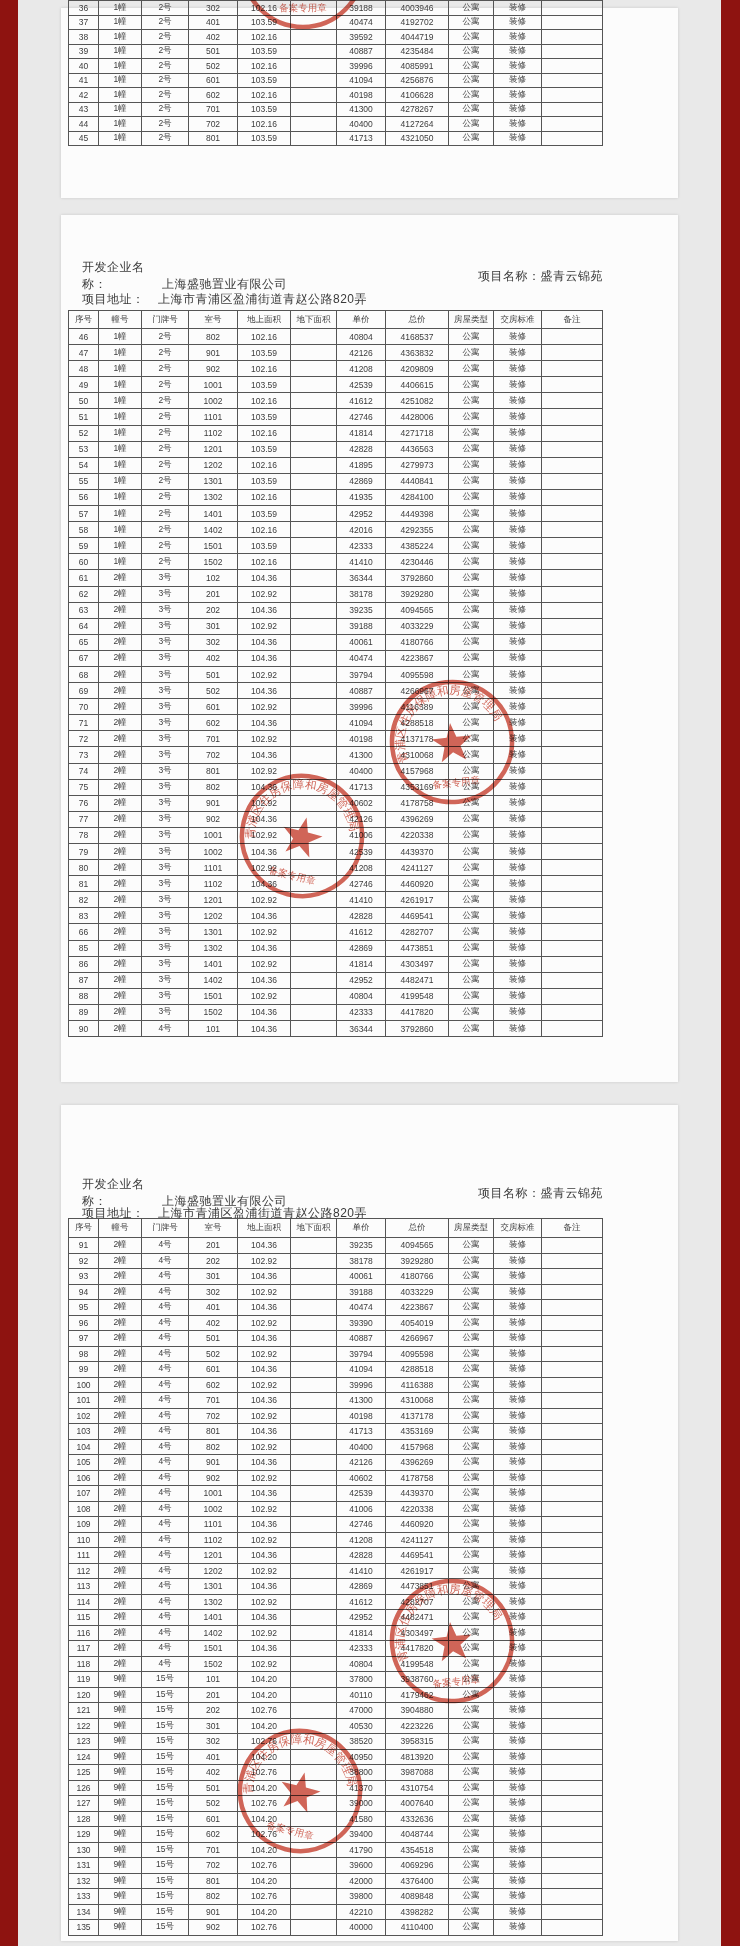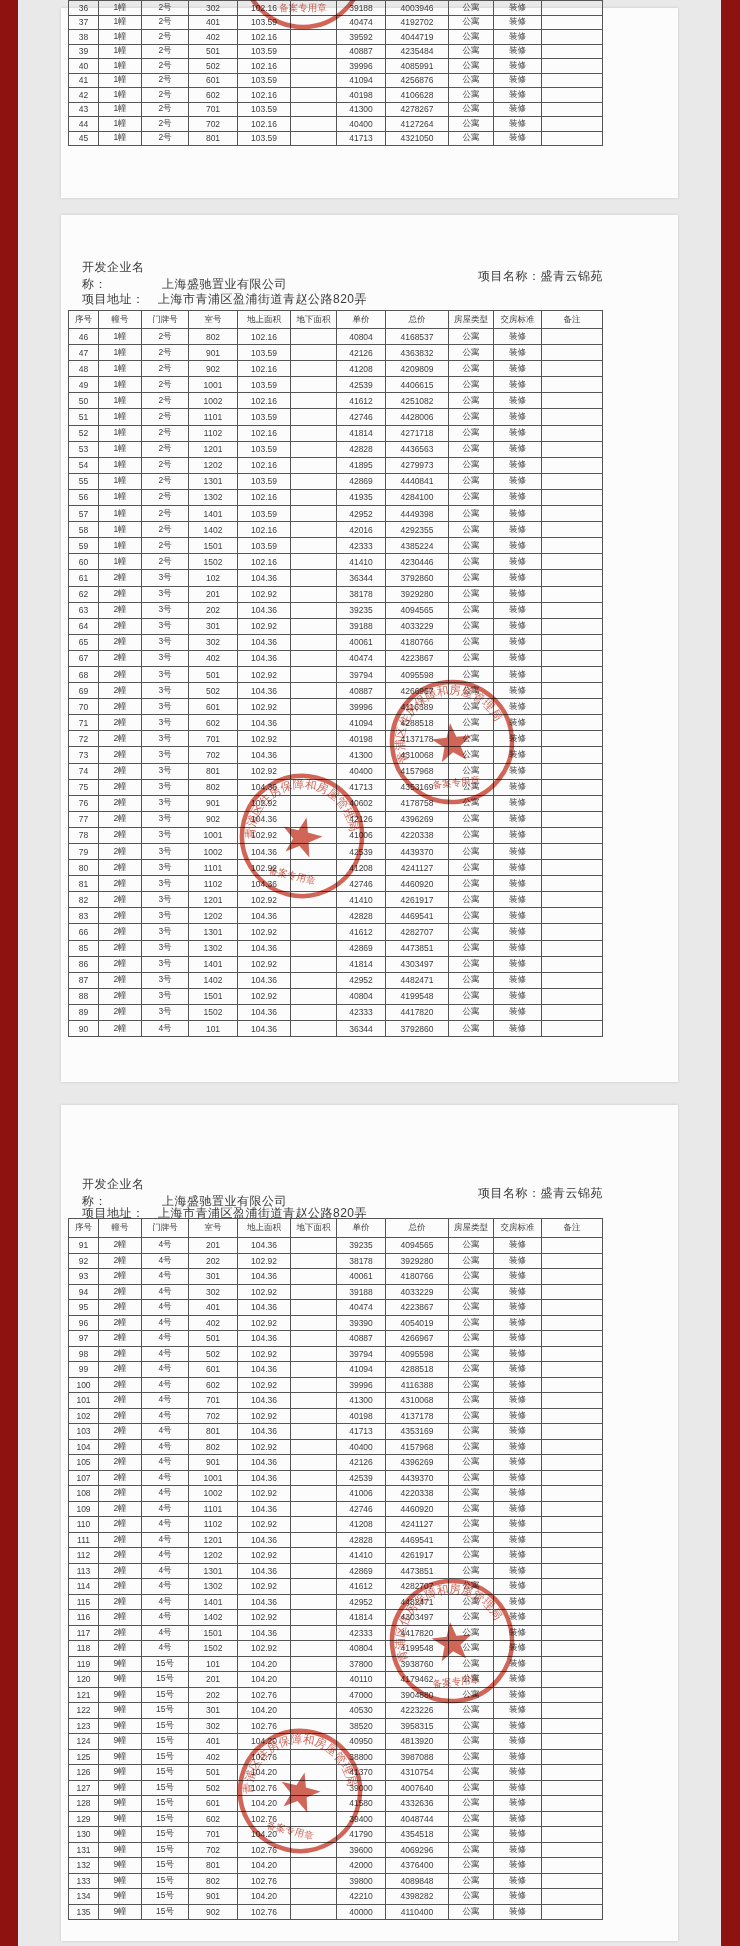--- a/index.html
+++ b/index.html
@@ -1044,20 +1044,33 @@
           <td>901</td>
           <td>104.36</td>
           <td></td>
           <td>42126</td>
           <td>4396269</td>
           <td>公寓</td>
           <td>装修</td>
           <td></td>
         </tr>
         <tr>
+          <td>106</td>
+          <td>2幢</td>
+          <td>4号</td>
+          <td>902</td>
+          <td>102.92</td>
+          <td></td>
+          <td>40602</td>
+          <td>4178758</td>
+          <td>公寓</td>
+          <td>装修</td>
+          <td></td>
+        </tr>
+        <tr>
           <td>107</td>
           <td>2幢</td>
           <td>4号</td>
           <td>1001</td>
           <td>104.36</td>
           <td></td>
           <td>42539</td>
           <td>4439370</td>
           <td>公寓</td>
           <td>装修</td>

